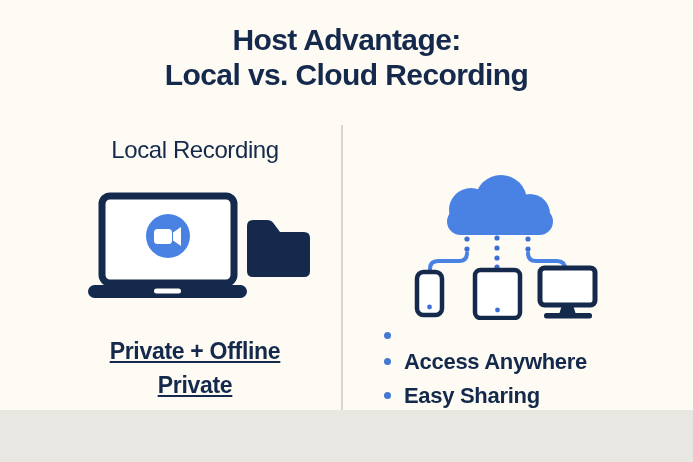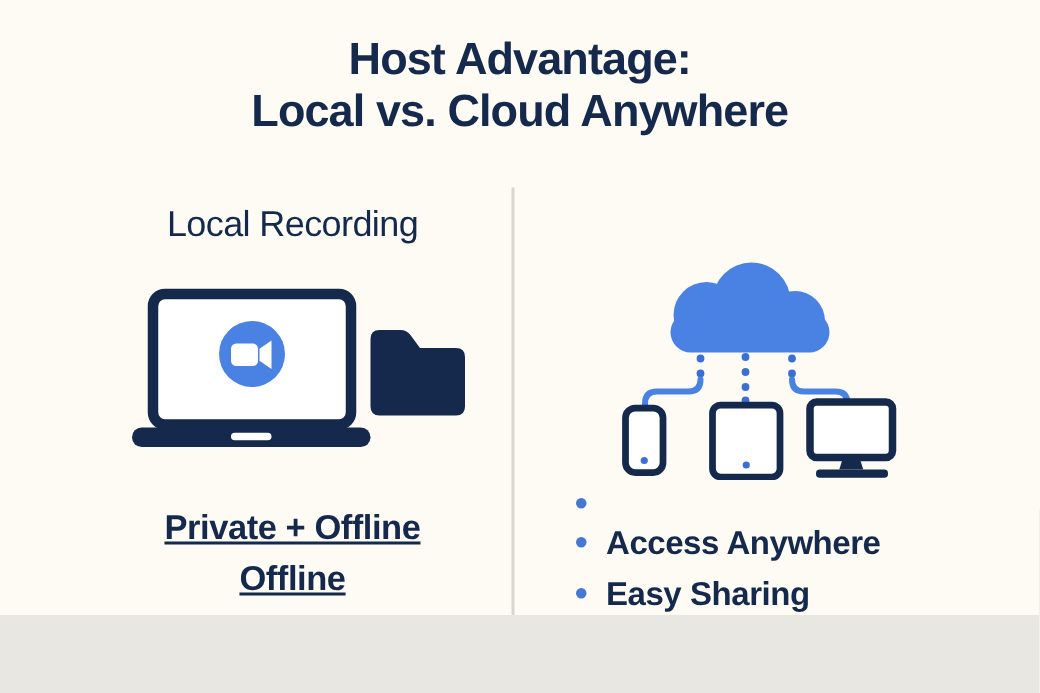--- a/index.html
+++ b/index.html
@@ -52,21 +52,21 @@
   .s-navy{stroke:var(--navy);fill:#ffffff;}
   .s-blue{stroke:var(--blue);fill:none;stroke-linecap:round;}
 </style>
 </head>
 <body>
 
 <div class="canvas">
 
   <h1 class="page-title">
     <div>Host Advantage:</div>
-    <div>Local vs. Cloud Anywhere</div>
+    <div>Local vs. Cloud Recording</div>
   </h1>
 
   <div class="divider"></div>
 
   <section class="col col-left">
     <h2 class="col-header">Local Recording</h2>
 
     <svg class="illus-left" width="230" height="112" viewBox="0 0 230 112">
 
       <g>
@@ -81,21 +81,21 @@
         <path class="f-white" d="M89,46.5 L97,41 V60 L89,54.5 Z"></path>
       </g>
 
       <g>
         <path class="f-navy" d="M163,85 V40 q0,-6 6,-6 h14 q4,0 6.5,3.2 l6.5,8.8 h24 q6,0 6,6 v33 q0,6 -6,6 h-51 q-6,0 -6,-6 Z"></path>
       </g>
     </svg>
 
     <div class="caption">
       <div>Private + Offline</div>
-      <div>Offline</div>
+      <div>Private</div>
     </div>
   </section>
 
   <section class="col col-right">
 
     <svg class="illus-right" width="250" height="152" viewBox="0 0 250 152">
 
       <g>
         <circle class="f-blue" cx="80" cy="42" r="22"></circle>
         <circle class="f-blue" cx="110" cy="33" r="26"></circle>

